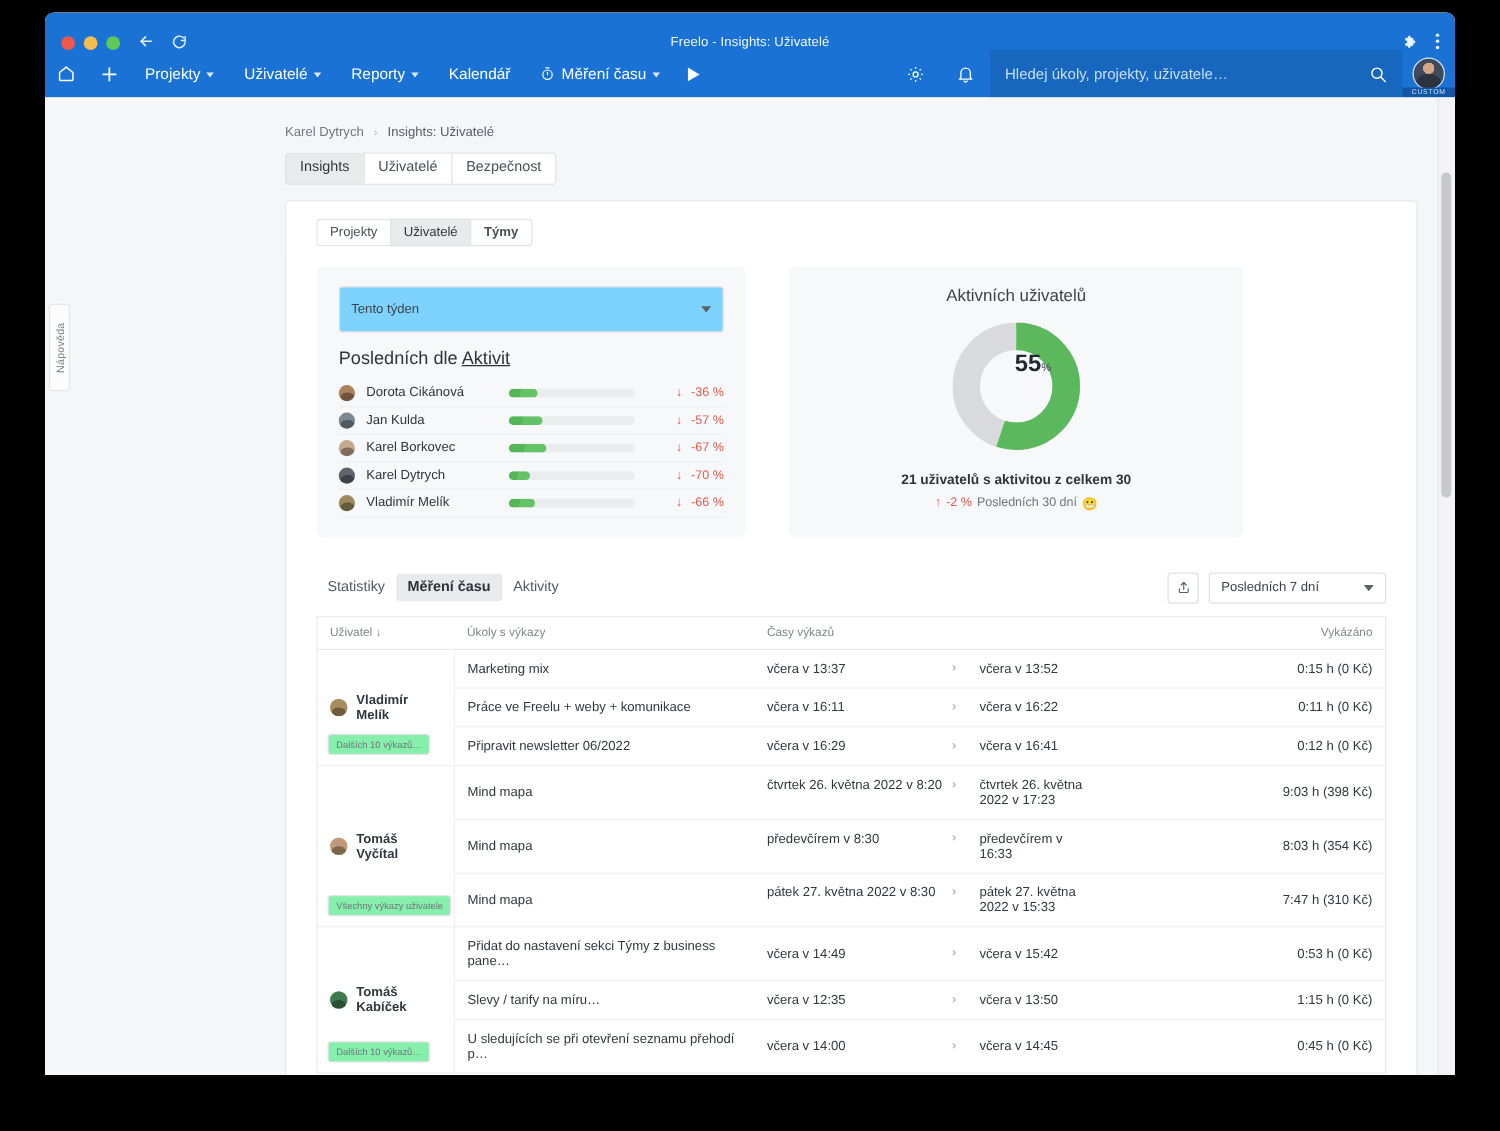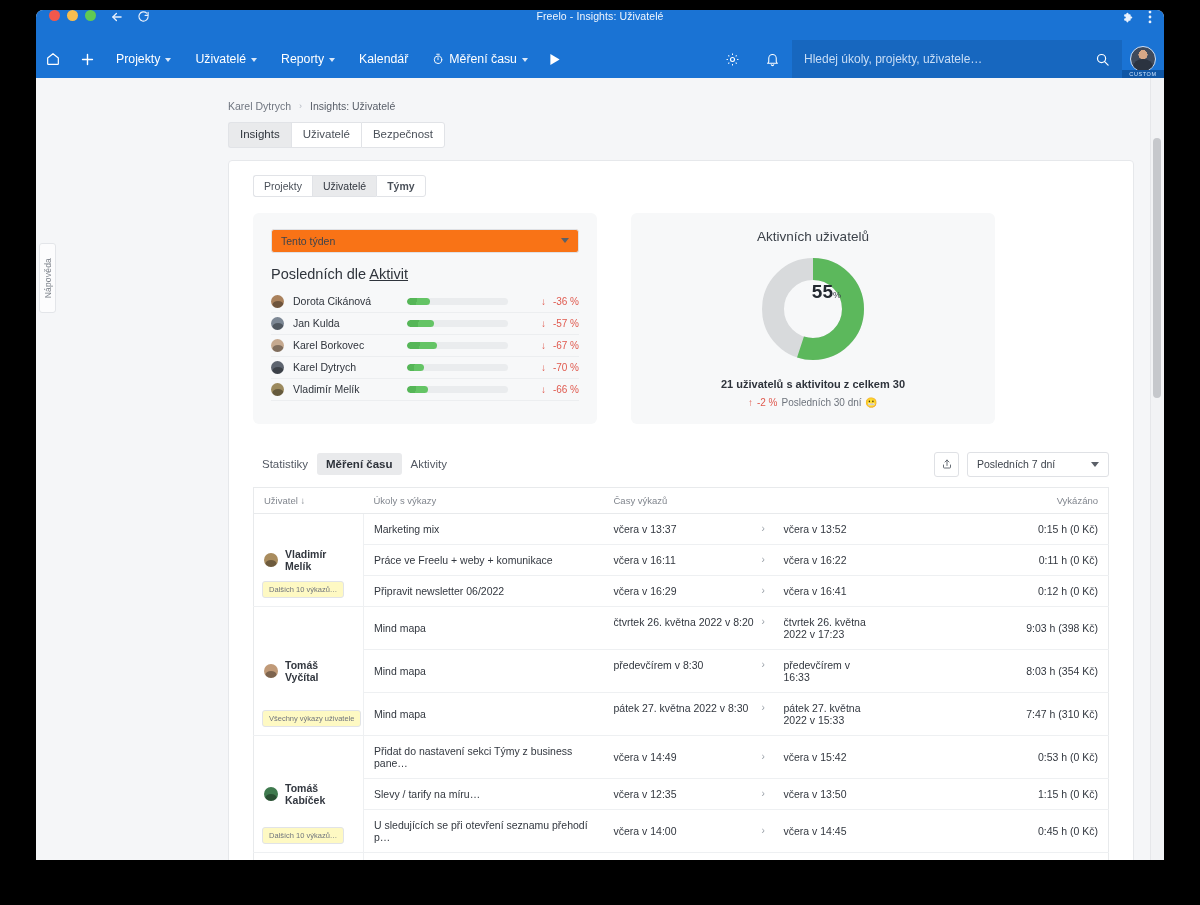--- a/index.html
+++ b/index.html
@@ -20,21 +20,21 @@
     overflow: hidden;
     box-shadow: 0 6px 30px rgba(0,0,0,.55);
   }
 
   
   #titlebar {
     height: 30px;
     background: #1a73d4;
     position: relative;
     display: flex;
-    align-items: flex-start;
+    align-items: flex-end;
   }
   .traffic { display: flex; gap: 7px; margin-left: 13px; }
   .dot { width: 11px; height: 11px; border-radius: 50%; }
   .dot.red { background: #f1584c; }
   .dot.yellow { background: #f5bd4f; }
   .dot.green { background: #5fc955; }
   .navarrow, .navreload {
     margin-left: 14px; color: #e8f0fb; font-size: 15px; line-height: 1;
     display: flex; align-items: center;
   }
@@ -179,21 +179,21 @@
 
   
   #panels { display: flex; gap: 34px; }
   .panel {
     background: #f7f8f9; border-radius: 6px; padding: 16px 18px;
   }
   #panel-left { width: 344px; }
   #panel-right { width: 364px; display: flex; flex-direction: column; align-items: center; }
 
   #period-select {
-    width: 100%; height: 24px; background: #f97316;
+    width: 100%; height: 37px; background: #7dd3fc;
     border: 1px solid #dfe1e5; border-radius: 3px;
     display: flex; align-items: center; padding: 0 9px;
     font-size: 10.5px; color: #3d434c; position: relative;
   }
   #period-select .caret {
     position: absolute; right: 9px; width: 0; height: 0;
     border-left: 4px solid transparent; border-right: 4px solid transparent;
     border-top: 5px solid #5b6068;
   }
   #panel-left h2 {
@@ -290,21 +290,21 @@
     border-bottom: 1px solid #eef0f2; vertical-align: middle;
   }
   td.c-user {
     border-left: 1px solid #e8eaec; border-right: 1px solid #eef0f2;
     border-bottom: 0; vertical-align: top;
   }
   td.c-user.grouped { border-bottom: 0; }
   .uhead { display: flex; align-items: center; gap: 7px; font-weight: bold; }
   .uhead .uav { width: 14px; height: 14px; flex: 0 0 14px; }
   .grp-btn {
-    border: 1px solid #e1e3e7; background: #fef9c3; border-radius: 3px;
+    border: 1px solid #e1e3e7; background: #86efac; border-radius: 3px;
     font-size: 7.5px; color: #70757e; padding: 3px 6px; display: inline-block;
     white-space: nowrap;
   }
   td.c-rep {
     text-align: right; color: #565c65; border-right: 1px solid #e8eaec;
     font-size: 10.5px; white-space: nowrap;
   }
   .times { display: flex; align-items: flex-start; gap: 0; }
   .t-from { width: 148px; }
   .t-arrow { width: 22px; color: #9aa0a8; font-size: 10px; }

